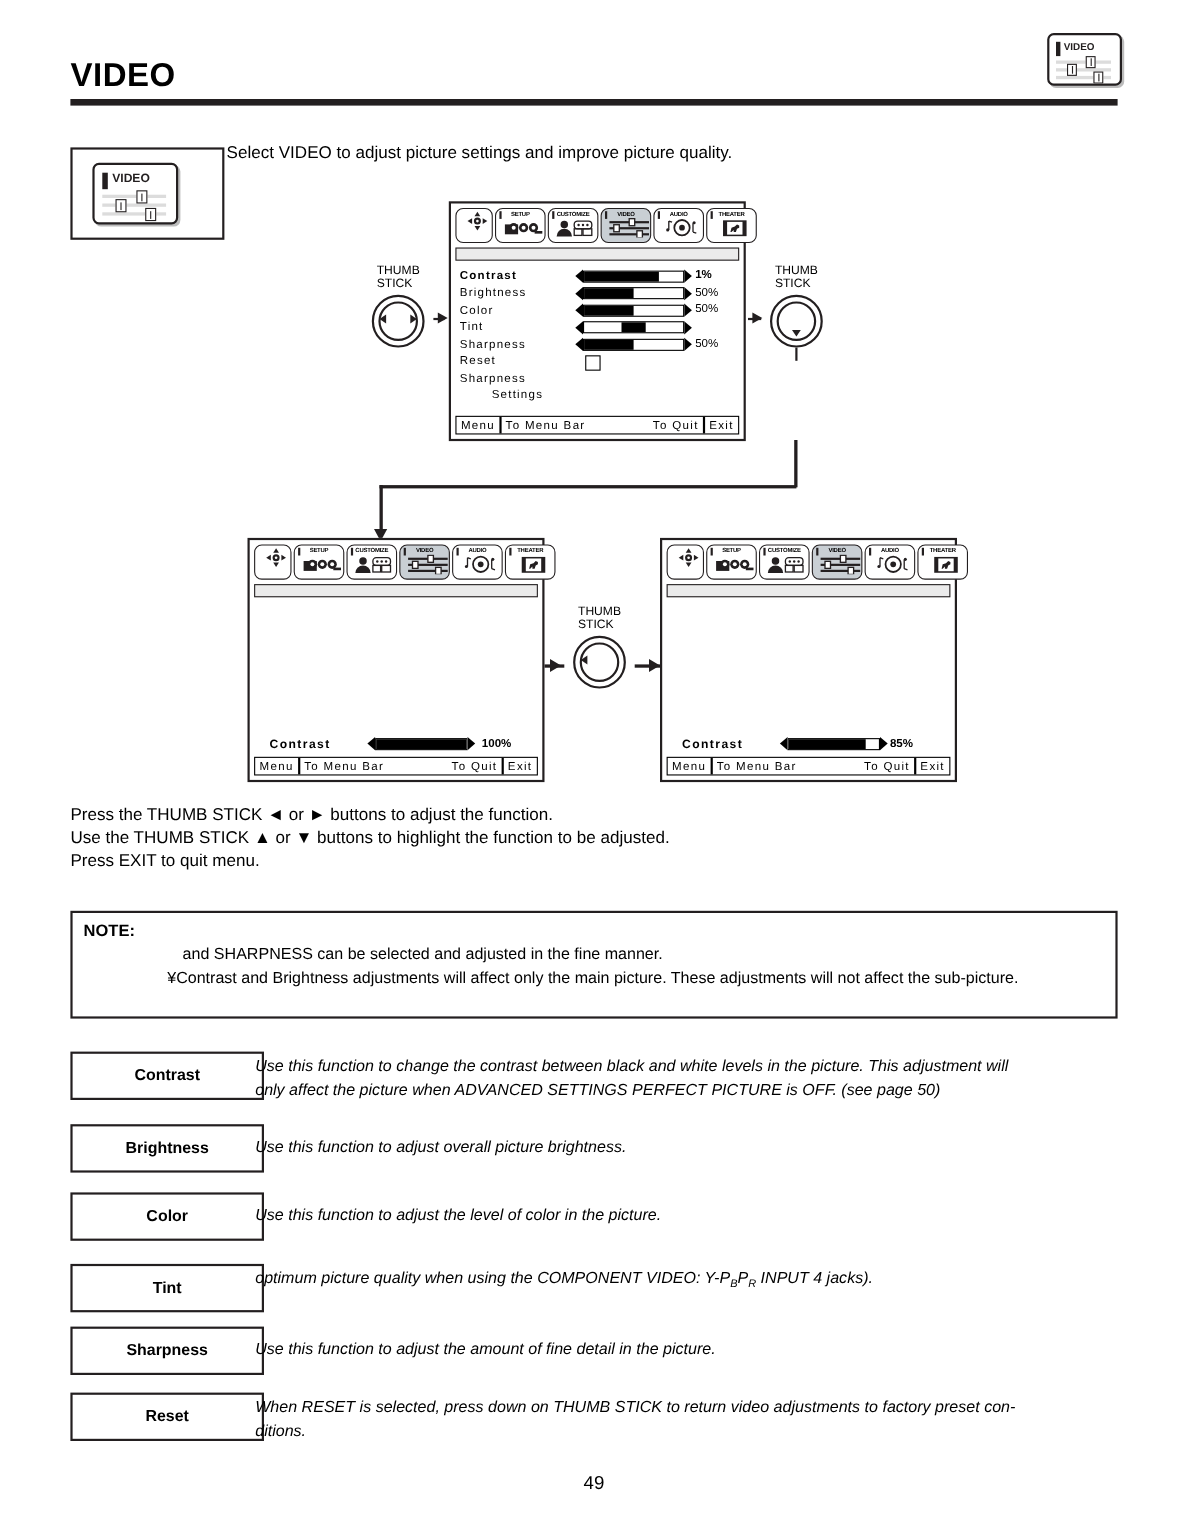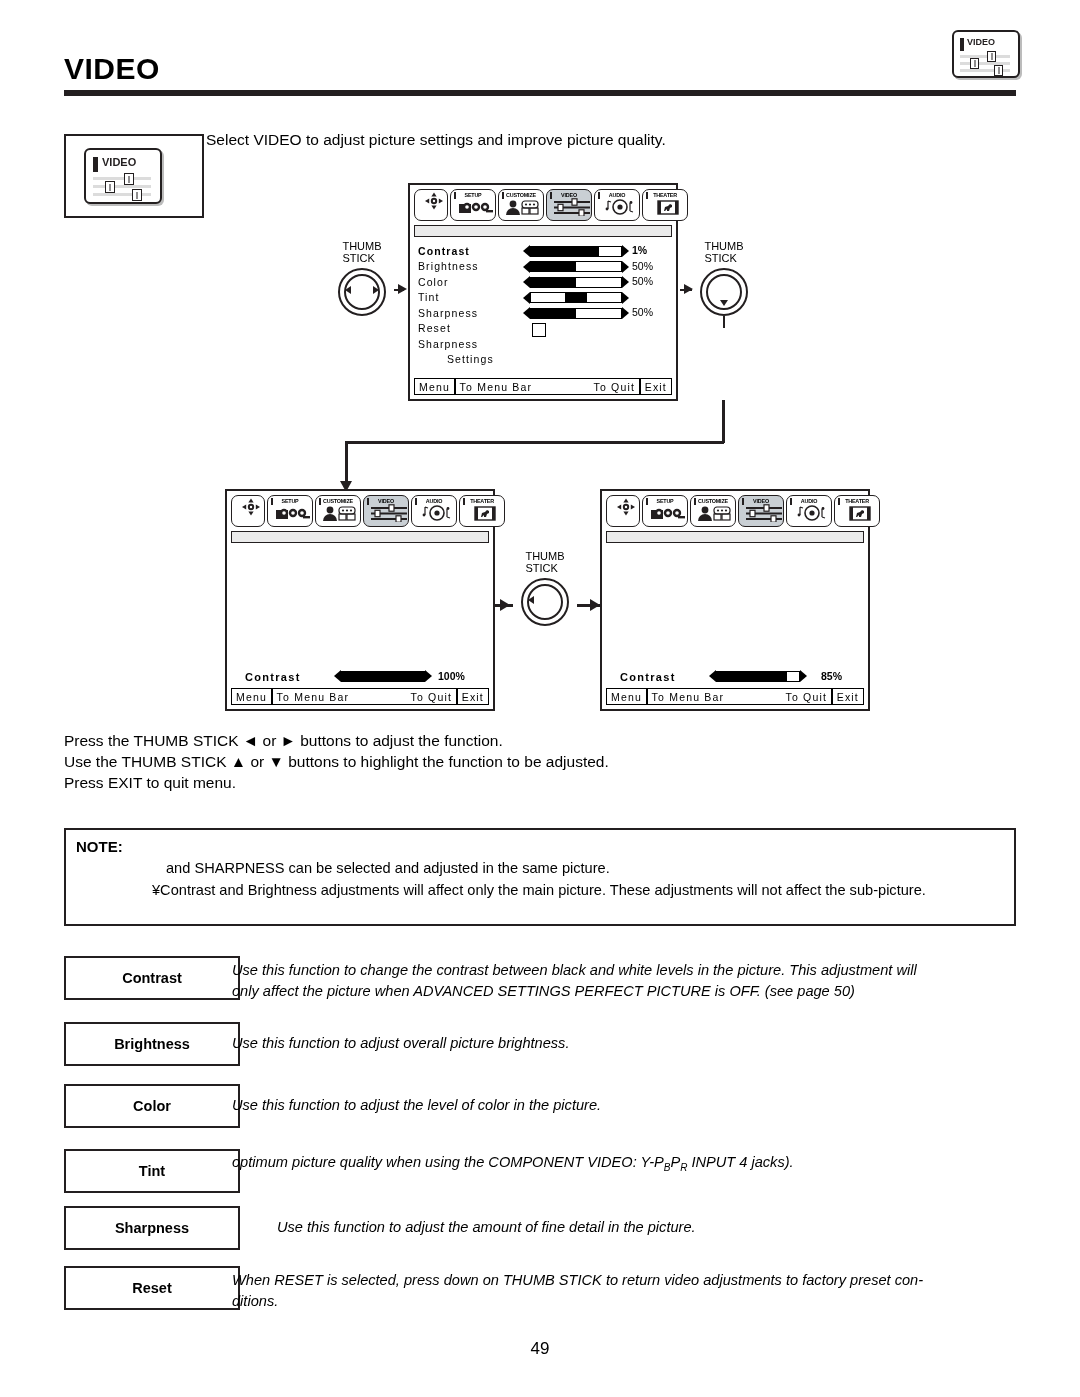--- a/index.html
+++ b/index.html
@@ -622,21 +622,21 @@
 
     <div class="orow bigrow" style="position:absolute;left:0;right:0;top:178px;">
       <div class="olabel" style="left:18px;">Contrast</div>
       <div class="slider" style="left:107px;top:1px;">
         <div class="tri-l"></div>
         <div class="strack" style="width:84px;">
             <div class="sfill" id="r-fill" style="width: 85%;"></div>
           </div>
         <div class="tri-r"></div>
       </div>
-      <div class="spct" style="left:219px;top:1px;">85%</div>
+      <div class="spct" style="left:207px;top:1px;">85%</div>
     </div>
 
     <div class="osd-footer" style="bottom:4px;">
       <div class="fcell">Menu</div>
       <div class="fsep"></div>
       <div class="grow">
         <div class="fcell">To Menu Bar</div>
         <div class="fcell">To Quit</div>
       </div>
       <div class="fsep"></div>
@@ -645,21 +645,21 @@
   </div>
 
   <div id="instructions">
     <div>Press the THUMB STICK ◄ or ► buttons to adjust the function.</div>
     <div>Use the THUMB STICK ▲ or ▼ buttons to highlight the function to be adjusted.</div>
     <div>Press EXIT to quit menu.</div>
   </div>
 
   <div id="note-box"></div>
   <div id="note-label" style="left:76px;top:838px;">NOTE:</div>
-  <div class="note-line" style="left:166px;top:858px;">and SHARPNESS can be selected and adjusted in the same picture.</div>
+  <div class="note-line" style="left:166px;top:858px;">and SHARPNESS can be selected and adjusted in the fine manner.</div>
   <div class="note-line" style="left:152px;top:880px;">¥Contrast and Brightness adjustments will affect only the main picture. These adjustments will not affect the sub-picture.</div>
 
   <div class="fn-box" style="top:956px;">
     <span>Contrast</span>
   </div>
   <div class="fn-desc" style="top:960px;">
     <span class="l2">Use this function to change the contrast between black and white levels in the picture.  This adjustment will</span>
     <span class="l2">only affect the picture when ADVANCED SETTINGS PERFECT PICTURE is OFF. (see page 50)</span>
   </div>
 
@@ -680,21 +680,21 @@
   <div class="fn-box" style="top:1149px;">
     <span>Tint</span>
   </div>
   <div class="fn-desc" style="top:1152px;">
     <span class="l2">optimum picture quality when using the COMPONENT VIDEO: Y-P<sub>B</sub>P<sub>R</sub> INPUT 4 jacks).</span>
   </div>
 
   <div class="fn-box" style="top:1206px;">
     <span>Sharpness</span>
   </div>
-  <div class="fn-desc" style="top:1217px;margin-left:45px;">
+  <div class="fn-desc" style="top:1217px;">
     <span class="l2">Use this function to adjust the amount of fine detail in the picture.</span>
   </div>
 
   <div class="fn-box" style="top:1266px;">
     <span>Reset</span>
   </div>
   <div class="fn-desc" style="top:1270px;">
     <span class="l2">When RESET is selected, press down on THUMB STICK to return video adjustments to factory preset con-</span>
     <span class="l2">ditions.</span>
   </div>

